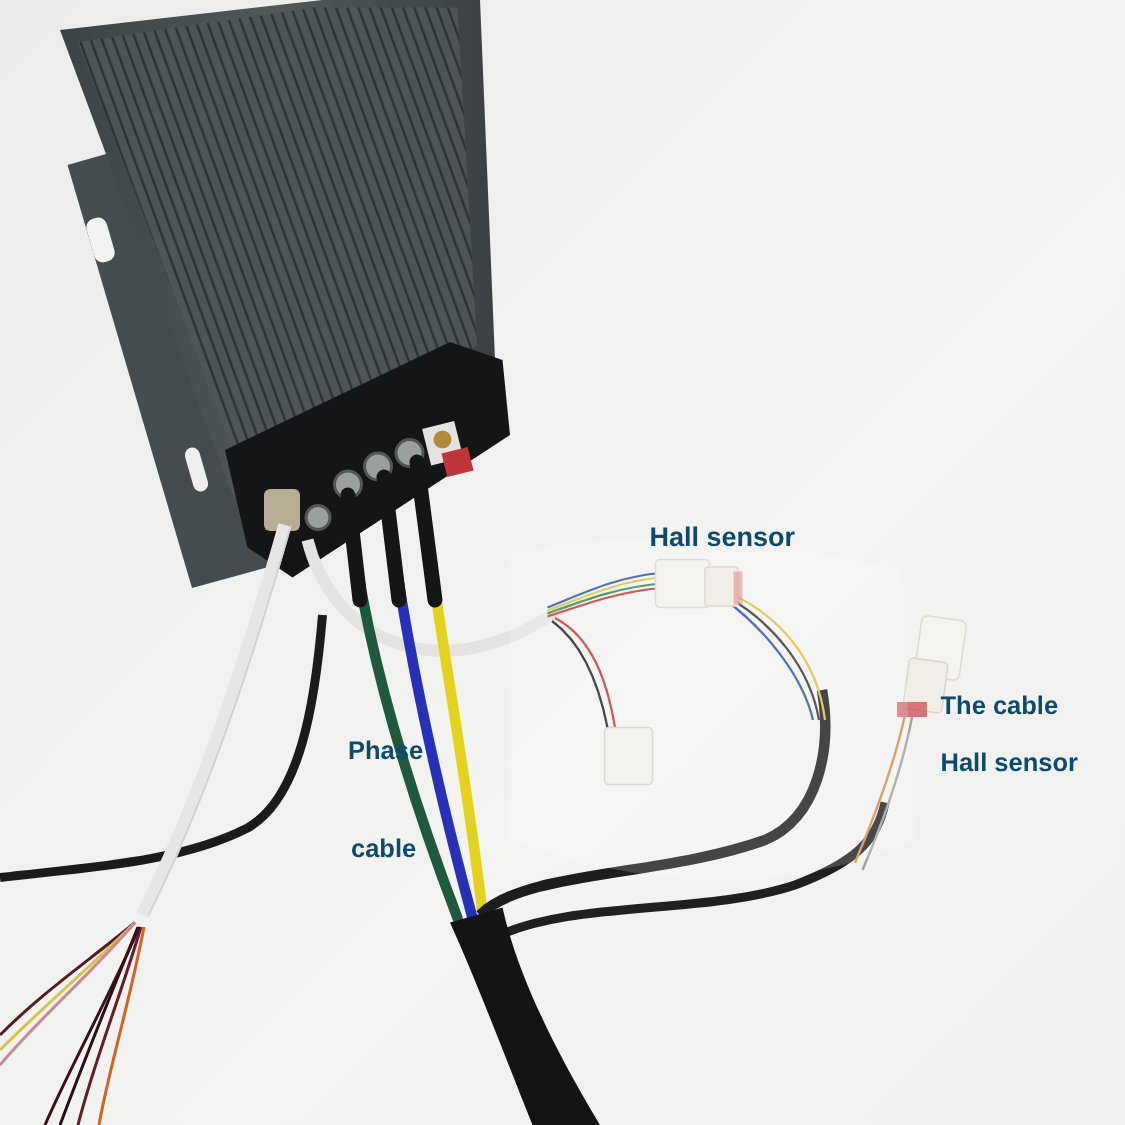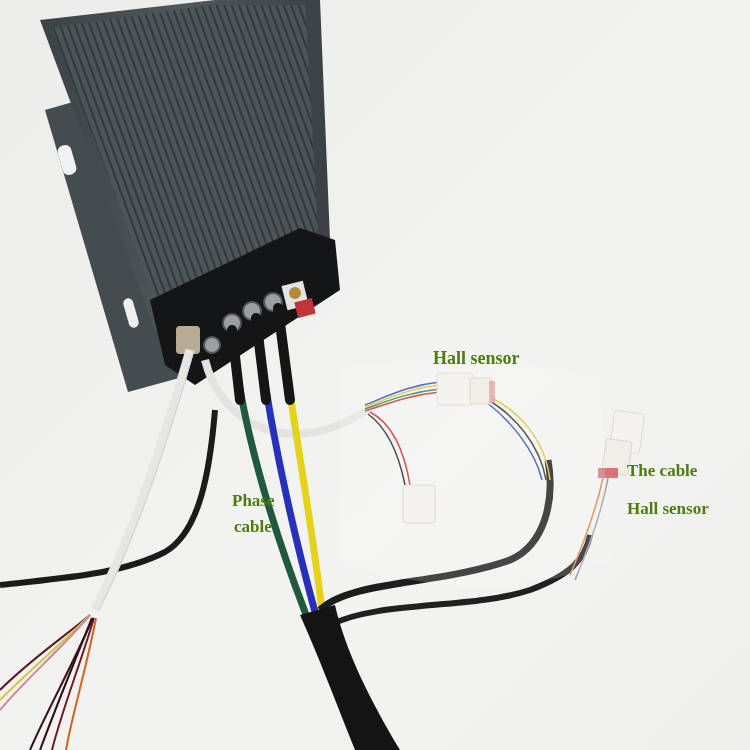--- a/index.html
+++ b/index.html
@@ -1,18 +1,18 @@
 <!DOCTYPE html>
 <html><head>
 <meta charset="utf-8">
 <style>
   html, body { margin:0; padding:0; }
   body { width:750px; height:750px; overflow:hidden; background:#f1f1f0; position:relative; font-family:"Liberation Sans", sans-serif; }
   .scene { position:absolute; inset:0; width:750px; height:750px; }
-  .label { position:absolute; font-family:Liberation Serif, serif; font-weight:bold; color:#4d7c0f; font-size:17px; line-height:1; letter-spacing:0px; white-space:nowrap; }
+  .label { position:absolute; font-family:Liberation Sans, sans-serif; font-weight:bold; color:#0c4a6e; font-size:17px; line-height:1; letter-spacing:0px; white-space:nowrap; }
 </style>
 </head>
 <body>
 
 <svg class="scene" viewBox="0 0 750 750" xmlns="http://www.w3.org/2000/svg">
   <defs>
     <linearGradient id="bg" x1="0" y1="0" x2="1" y2="1">
       <stop offset="0" stop-color="#ececeb"></stop>
       <stop offset="0.6" stop-color="#f3f3f2"></stop>
       <stop offset="1" stop-color="#efefee"></stop>
@@ -117,13 +117,13 @@
     <path d="M608,478 C602,510 590,545 575,580" fill="none" stroke="#a0a0a0" stroke-width="1.6"></path>
   </g>
 
   <path d="M340,370 C420,350 520,360 600,380 L610,560 C520,600 420,590 340,560 Z" fill="#ffffff" opacity="0.18"></path>
 </svg>
 
 <div class="label" style="left:433px; top:349px; font-size:18px;">Hall sensor</div>
 <div class="label" style="left:627px; top:462px;">The cable</div>
 <div class="label" style="left:627px; top:500px;">Hall sensor</div>
 <div class="label" style="left:232px; top:492px;">Phase</div>
-<div class="label" style="left:234px; top:518px;">cable</div>
+<div class="label" style="left:234px; top:557px;">cable</div>
 
 </body></html>

